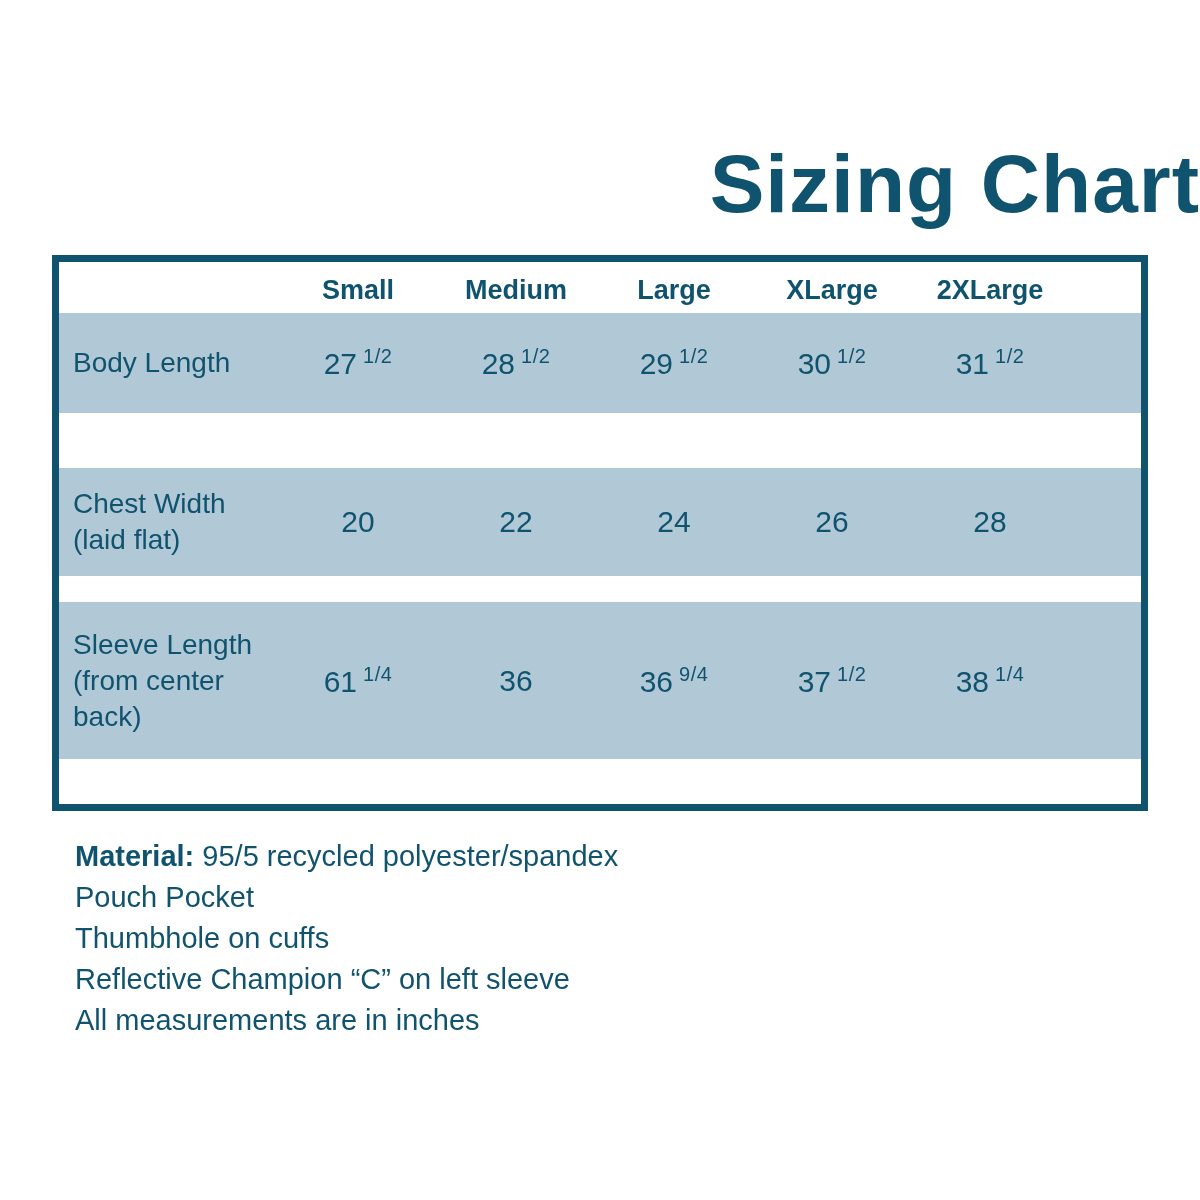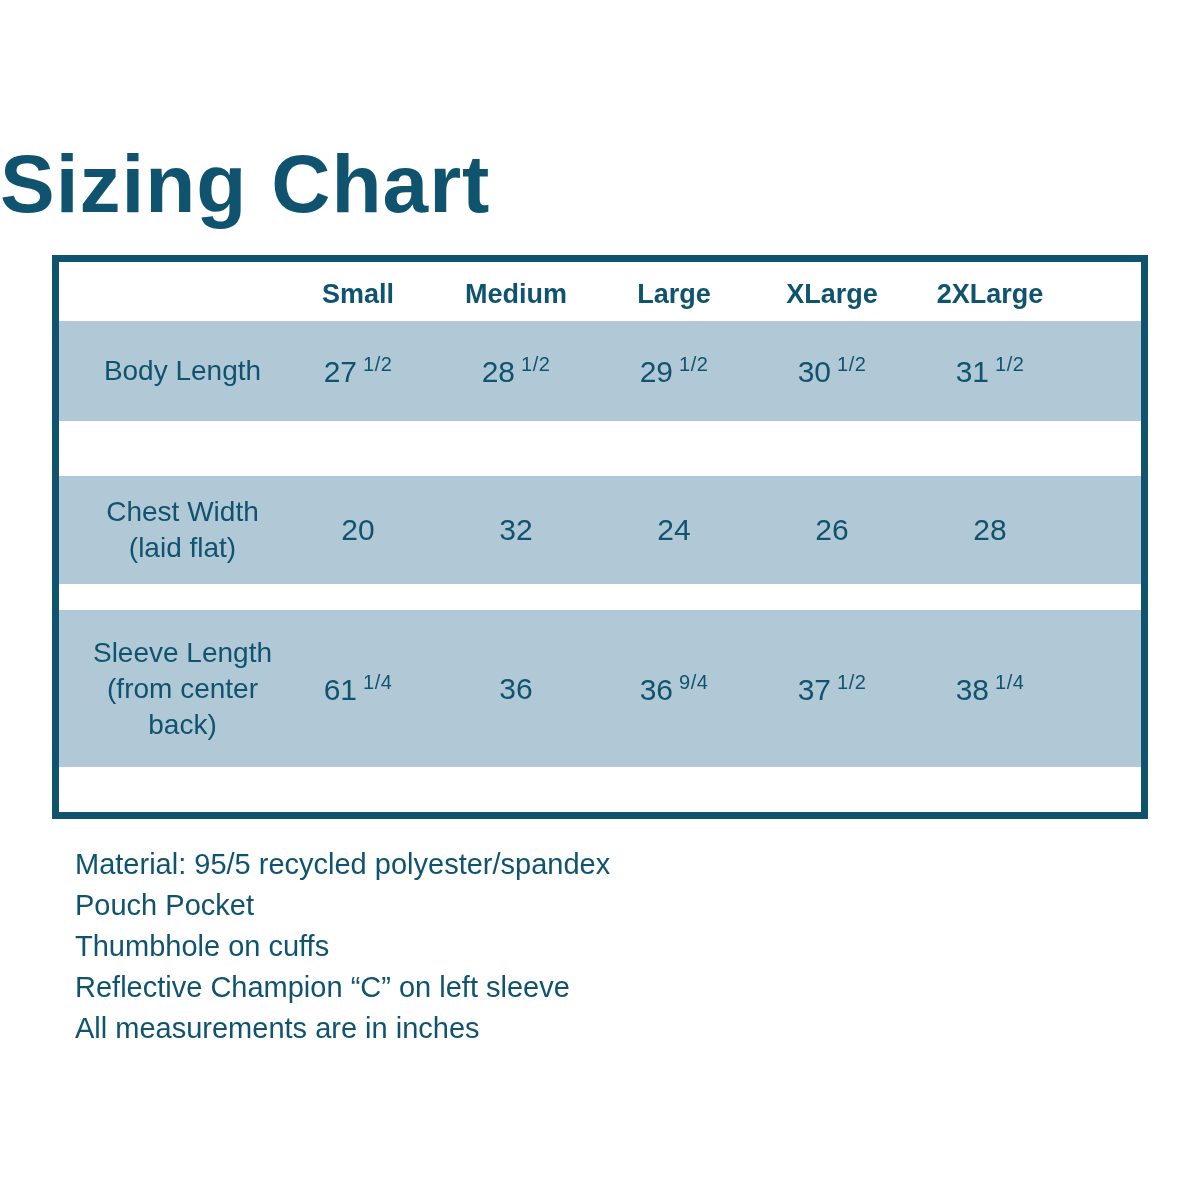--- a/index.html
+++ b/index.html
@@ -17,56 +17,55 @@
     overflow: hidden;
   }
   .page { width: 1200px; height: 1200px; position: relative; }
 
   .page-title {
     margin-top: 143px;
     margin-bottom: 30px;
     font-size: 82px;
     line-height: 82px;
     font-weight: bold;
-    text-align: left;
+    text-align: right;
     color: var(--accent);
     letter-spacing: 1px;
   }
 
   .size-table {
     margin: 0 52px;
     border: 7px solid var(--accent);
     background: #ffffff;
   }
   .grid-row {
     display: grid;
     grid-template-columns: 220px repeat(5, 158px);
     align-items: center;
   }
-  .header-row { height: 59px; padding-top: 6px; background: #ffffff; }
+  .header-row { height: 51px; padding-top: 6px; background: #ffffff; }
   .col-header {
     font-weight: bold;
     font-size: 27px;
     text-align: center;
     color: var(--accent);
   }
   .data-row { background: var(--row-bg); }
   .row--body   { height: 100px; }
   .row--chest  { height: 108px; }
   .row--sleeve { height: 157px; }
   .row-gap--a { height: 55px; background: #ffffff; }
   .row-gap--b { height: 26px; background: #ffffff; }
   .row-gap--bottom { height: 45px; background: #ffffff; }
 
   .row-label {
-    padding-left: 27px;
+    padding-left: 14px;
     font-size: 28px;
     line-height: 36px;
     color: var(--accent);
-    text-align: center;
   }
   .cell {
     text-align: center;
     font-size: 30px;
     color: var(--accent);
     white-space: nowrap;
   }
   .cell .frac {
     font-size: 20px;
     vertical-align: 11px;
@@ -75,21 +74,21 @@
     text-align: center;
   }
   .cell .frac:empty { display: none; margin: 0; }
 
   .notes {
     margin: 25px 0 0 75px;
     font-size: 29px;
     line-height: 41px;
     color: var(--accent);
   }
-  .note-line strong { font-weight: normal; text-align: right; }
+  .note-line strong { font-weight: bold; text-align: right; }
 </style>
 </head>
 <body>
 
 <div class="page">
 
   <h1 class="page-title">Sizing Chart</h1>
 
   <div class="size-table">
 
@@ -109,21 +108,21 @@
       <div class="cell"><span>29</span><span class="frac">1/2</span></div>
       <div class="cell"><span>30</span><span class="frac">1/2</span></div>
       <div class="cell"><span>31</span><span class="frac">1/2</span></div>
     </div>
 
     <div class="row-gap--a"></div>
 
     <div class="grid-row data-row row--chest">
       <div class="row-label">Chest Width (laid flat)</div>
       <div class="cell"><span>20</span></div>
-      <div class="cell"><span>32</span></div>
+      <div class="cell"><span>22</span></div>
       <div class="cell"><span>24</span></div>
       <div class="cell"><span>26</span></div>
       <div class="cell"><span>28</span></div>
     </div>
 
     <div class="row-gap--b"></div>
 
     <div class="grid-row data-row row--sleeve">
       <div class="row-label">Sleeve Length (from center back)</div>
       <div class="cell"><span>61</span><span class="frac">1/4</span></div>

